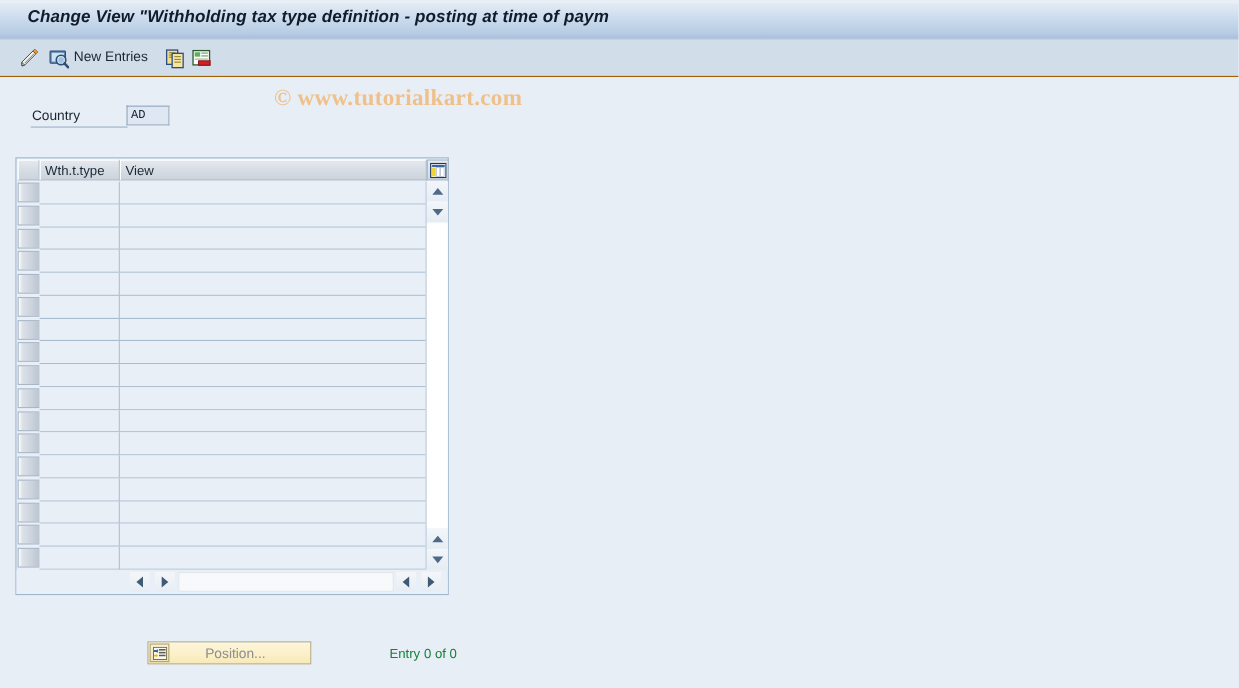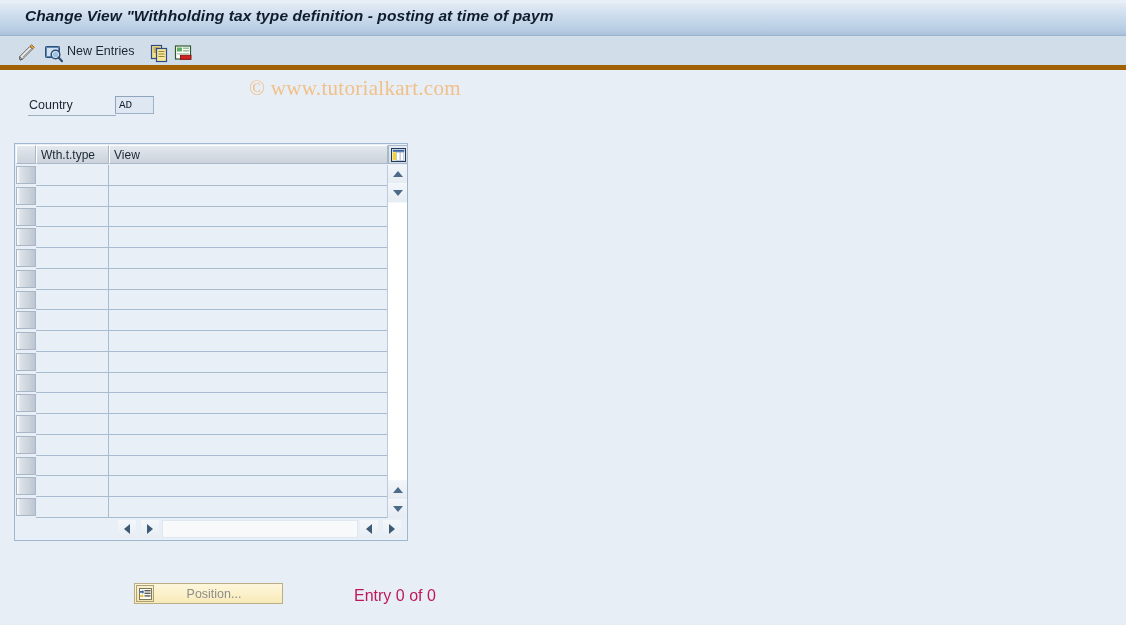--- a/index.html
+++ b/index.html
@@ -44,21 +44,21 @@
     letter-spacing: 0.1px;
   }
 
   
   .toolbar {
     position: absolute;
     left: 0; top: 36px;
     width: 1126px;
     height: 34px;
     background: #d2ddea;
-    border-bottom: 5px solid #a16207;
+    border-bottom: 1px solid #a16207;
     box-sizing: border-box;
   }
   .tb-item {
     position: absolute;
     top: 5px;
     height: 24px;
     display: flex;
     align-items: center;
     justify-content: center;
   }
@@ -68,21 +68,21 @@
     font-size: 12.5px;
     color: #1a2733;
     white-space: nowrap;
   }
   .watermark {
     position: absolute;
     left: 249px;
     top: 40px;
     font-family: "Liberation Serif", serif;
     font-size: 21px;
-    font-weight: normal;
+    font-weight: bold;
     color: #f0c08a;
     white-space: nowrap;
     letter-spacing: 0.3px;
   }
 
   
   .country-row {
     position: absolute;
     left: 16px; top: 78px;
     width: 1126px; height: 24px; margin-top: 17px;
@@ -316,22 +316,22 @@
     flex: 1;
     text-align: center;
     font-size: 12.5px;
     color: #8d8d8d;
     padding-right: 8px;
   }
   .entry-count {
     position: absolute;
     left: 354px;
     top: 587px;
-    font-size: 16px;
-    color: #be185d;
+    font-size: 12px;
+    color: #15803d;
     white-space: nowrap;
   }
 </style>
 </head>
 <body>
 
 <div class="titlebar">
   <div class="tl-top-line"></div>
   <div class="title-text">Change View "Withholding tax type definition - posting at time of paym</div>
 </div>

